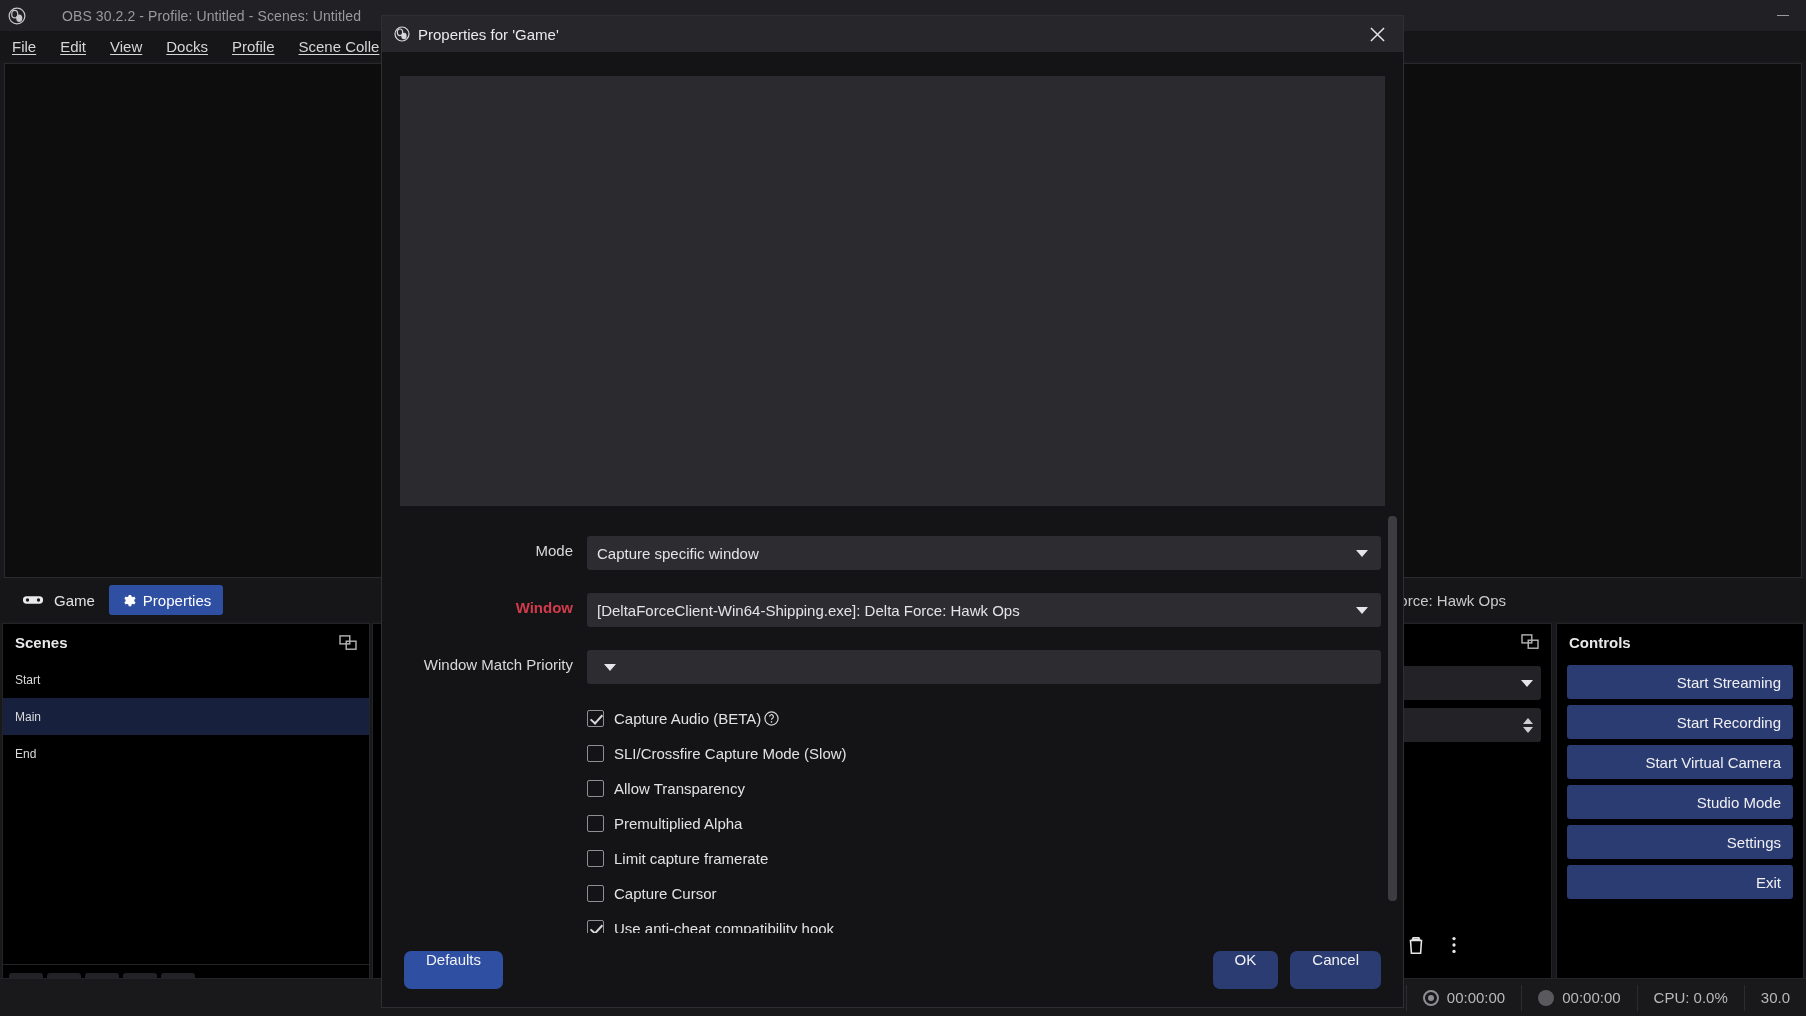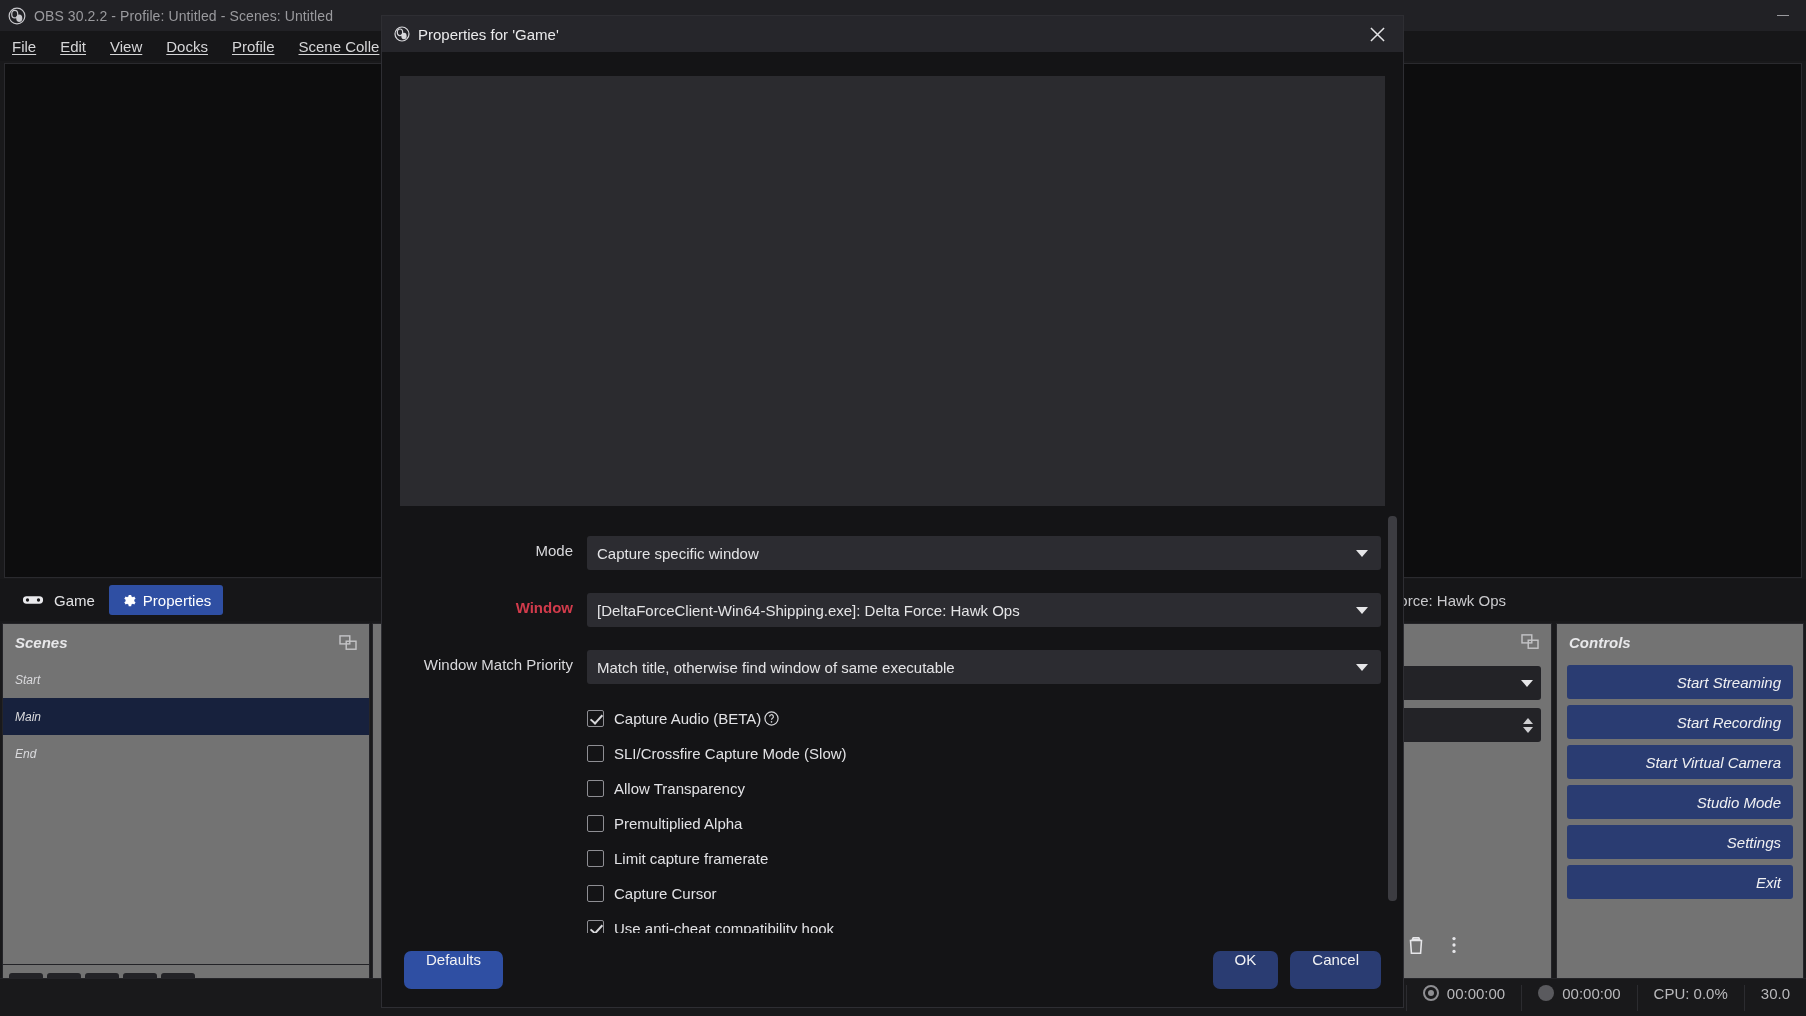--- a/index.html
+++ b/index.html
@@ -7,21 +7,21 @@
     width: 1806px; height: 1016px;
     background: #161618;
     font-family: "Liberation Sans", sans-serif;
     overflow: hidden;
   }
   #app { position: relative; width: 1806px; height: 1016px; background: #1b1b1d; }
 
   
   .titlebar {
     position: absolute; left: 0; top: 0; width: 1806px; height: 31px;
-    background: #212125; display: flex; align-items: center; padding-left: 8px;
+    background: #212125; display: flex; align-items: center; padding-left: 8px; gap: 28px;
   }
   .obs-logo { width: 18px; height: 18px; flex: 0 0 18px; margin-right: 8px; }
   .titlebar-text { color: #9a9a9e; font-size: 14px; letter-spacing: .1px; }
   .win-buttons { position: absolute; right: 0; top: 0; height: 31px; display: flex; }
   .win-btn { width: 46px; height: 31px; display:flex; align-items:center; justify-content:center; }
   .win-btn .bar { width: 12px; height: 1px; background: #9a9a9e; }
 
   
   .menubar {
     position: absolute; left: 0; top: 31px; width: 1806px; height: 30px;
@@ -57,21 +57,21 @@
     display: flex; align-items: center; gap: 7px; height: 30px; padding: 0 12px;
     background: #2f4fa3; color: #ffffff; font-size: 15px; border-radius: 3px;
   }
   .gear-icon { width: 15px; height: 15px; flex: 0 0 15px; }
   .strip-tail {
     color: #c9c9cc; font-size: 15px; margin-left: auto; padding-right: 300px; white-space: nowrap;
   }
 
   
   .dock {
-    position: absolute; background: #737373; border: 1px solid #242428; font-style: italic;
+    position: absolute; background: #000000; border: 1px solid #242428;
   }
   .dock-title {
     color: #e8e8ea; font-weight: bold; font-size: 15px;
     padding: 10px 12px 8px 12px; display: flex; align-items: center; justify-content: space-between;
   }
   .float-icon { width: 18px; height: 16px; opacity: .85; }
 
   
   #scenes-dock { left: 2px; top: 562px; width: 368px; height: 390px; }
   .scene-list { margin-top: 2px; }
@@ -120,21 +120,21 @@
     color: #f0f0f2; font-size: 15px; padding-right: 12px;
   }
 
   
   .statusbar {
     position: absolute; left: 0; bottom: 0; width: 1806px; height: 38px;
     background: #19191b; border-top: 1px solid #242428;
     display: flex; align-items: center; justify-content: flex-end; gap: 0px;
     color: #b9b9bc; font-size: 15px;
   }
-  .status-cell { display: flex; align-items: flex-start; gap: 8px; padding: 0 16px; height: 26px; border-left: 1px solid #2c2c30; }
+  .status-cell { display: flex; align-items: center; gap: 8px; padding: 0 16px; height: 26px; border-left: 1px solid #2c2c30; }
   .status-cell:first-child { border-left: none; }
   .dot-ring { width: 16px; height: 16px; border-radius: 50%; border: 2px solid #8e8e92; display:flex; align-items:center; justify-content:center; }
   .dot-ring i { width: 6px; height: 6px; border-radius: 50%; background: #8e8e92; display:block; }
   .dot-solid { width: 16px; height: 16px; border-radius: 50%; background: #5a5a5e; }
   .bars { display: flex; align-items: flex-end; gap: 2px; height: 16px; padding: 0 10px; }
   .bars i { width: 3px; background: #4a4a4e; display: block; }
   .dialog {
     position: absolute; left: 381px; top: 15px; width: 1023px; height: 993px;
     background: #141416; border: 1px solid #2e2e33;
     display: flex; flex-direction: column;
@@ -414,21 +414,20 @@
           <span class="val">[DeltaForceClient-Win64-Shipping.exe]: Delta Force: Hawk Ops</span>
           <span class="arrow-box">
               <span class="caret-down"></span>
             </span>
         </div>
       </div>
 
       <div class="form-row">
         <div class="form-label">Window Match Priority</div>
         <div class="combo">
-          <span class="val">Match title, otherwise find window of same executable</span>
           <span class="arrow-box">
               <span class="caret-down"></span>
             </span>
         </div>
       </div>
 
       <div class="checkbox-list">
         <div class="cb-row">
           <span class="cb-box checked"></span>
           <span class="cb-label">

